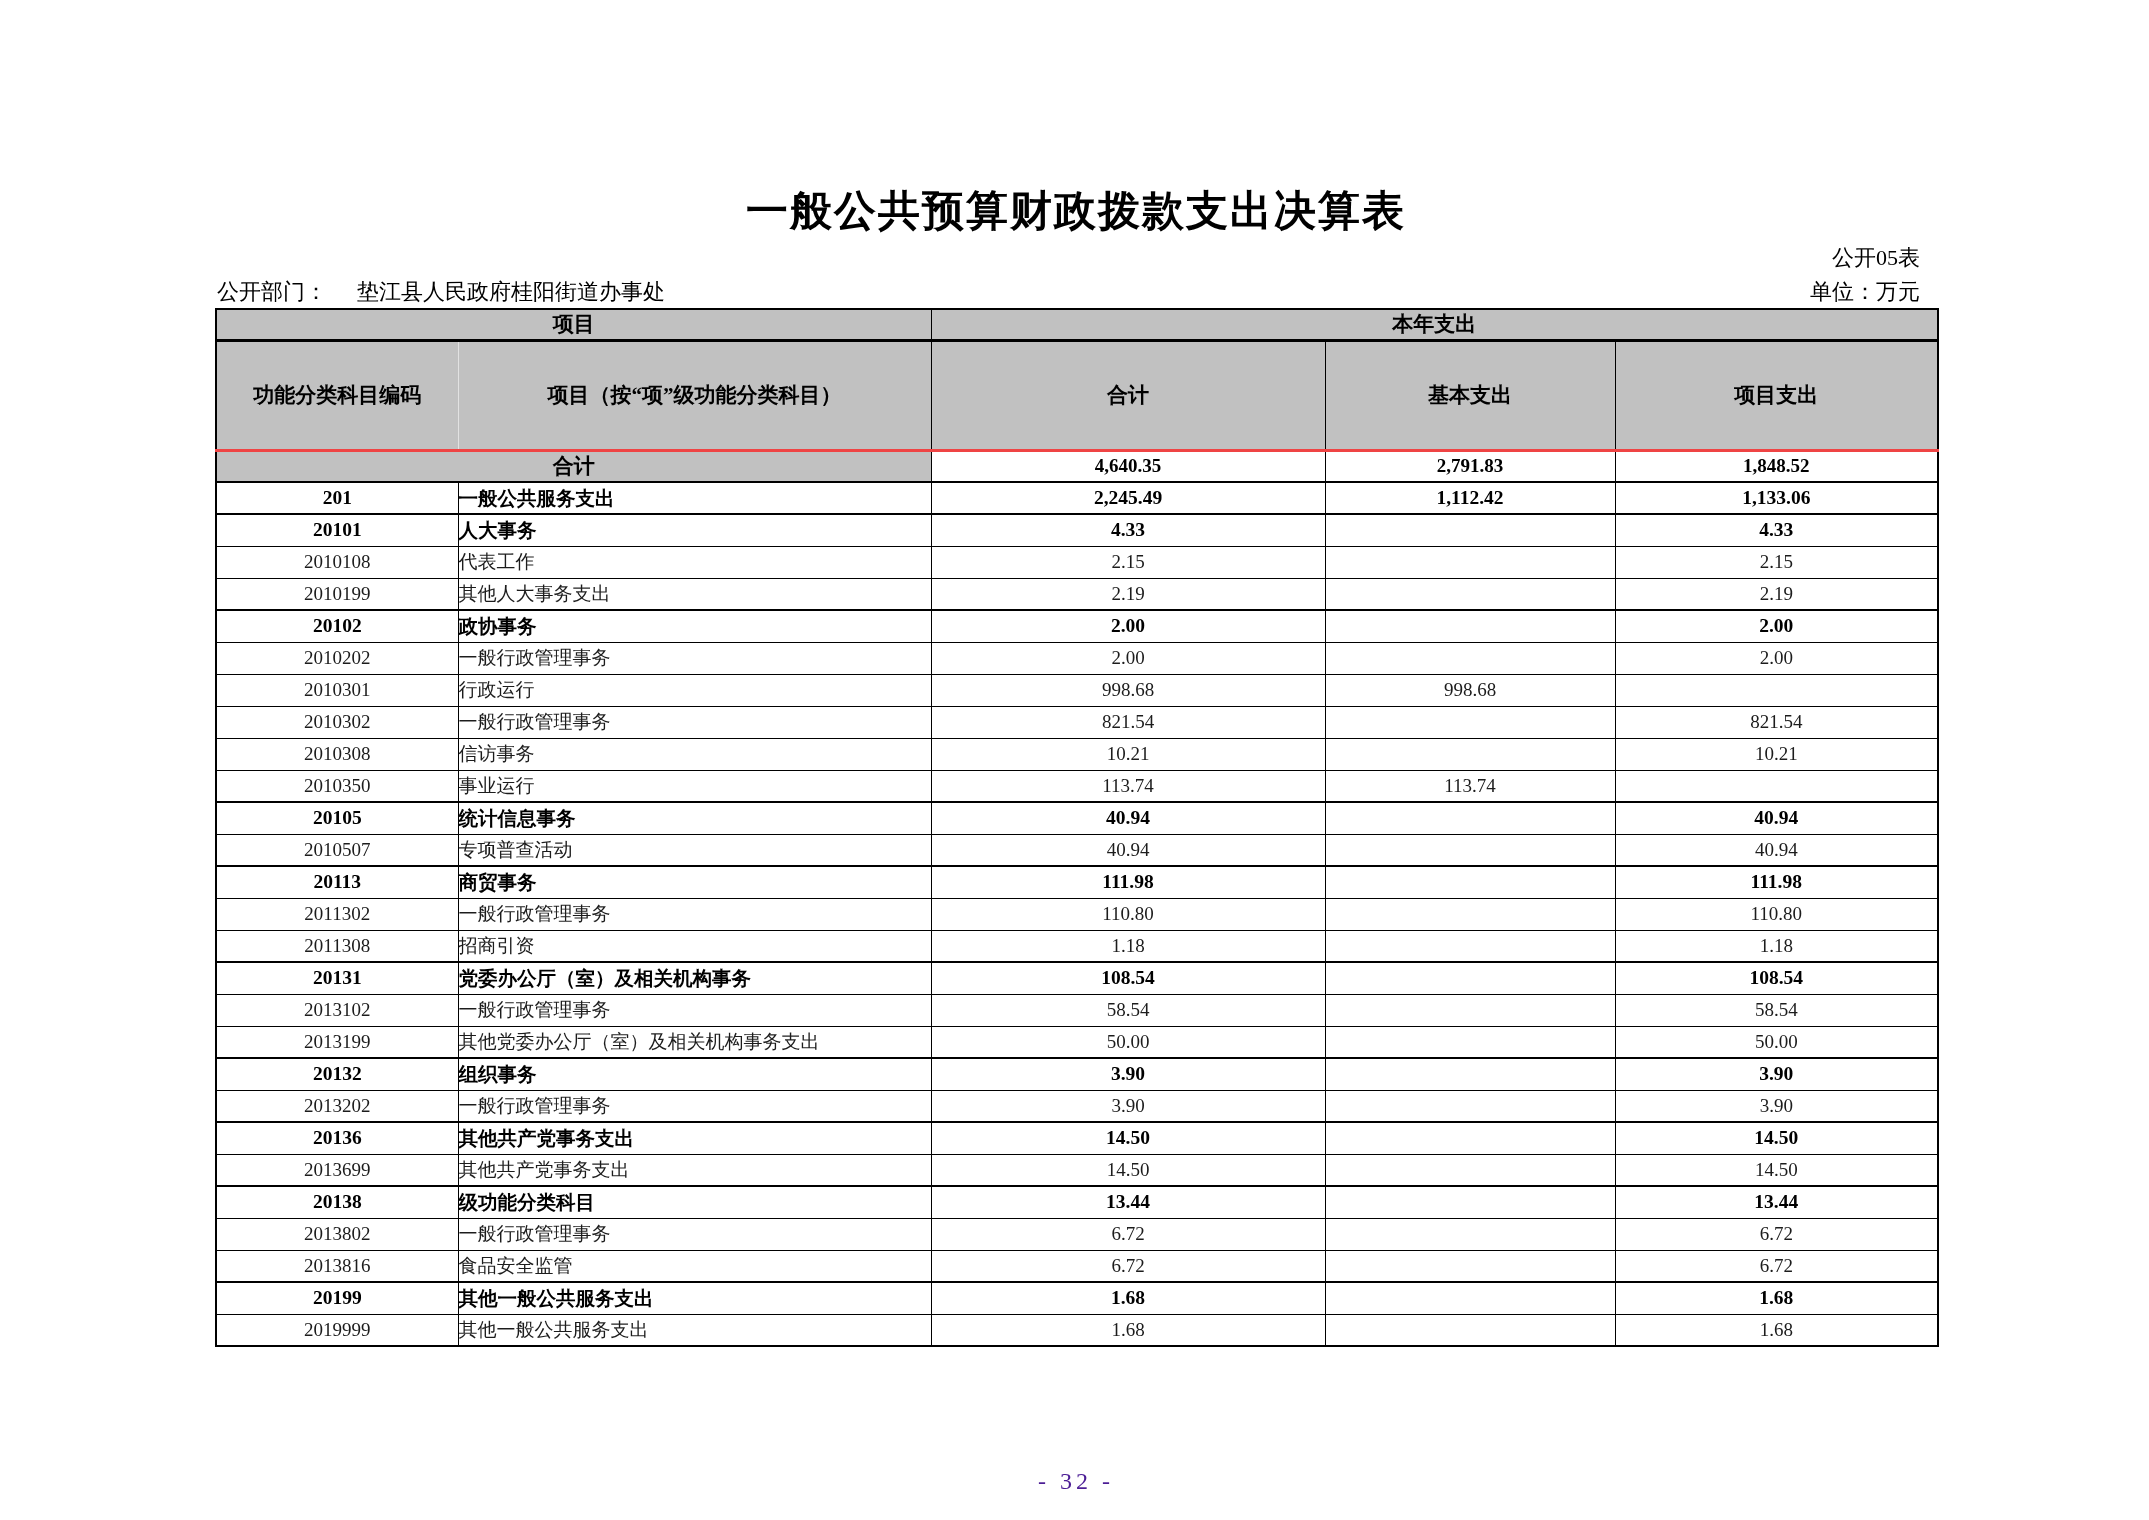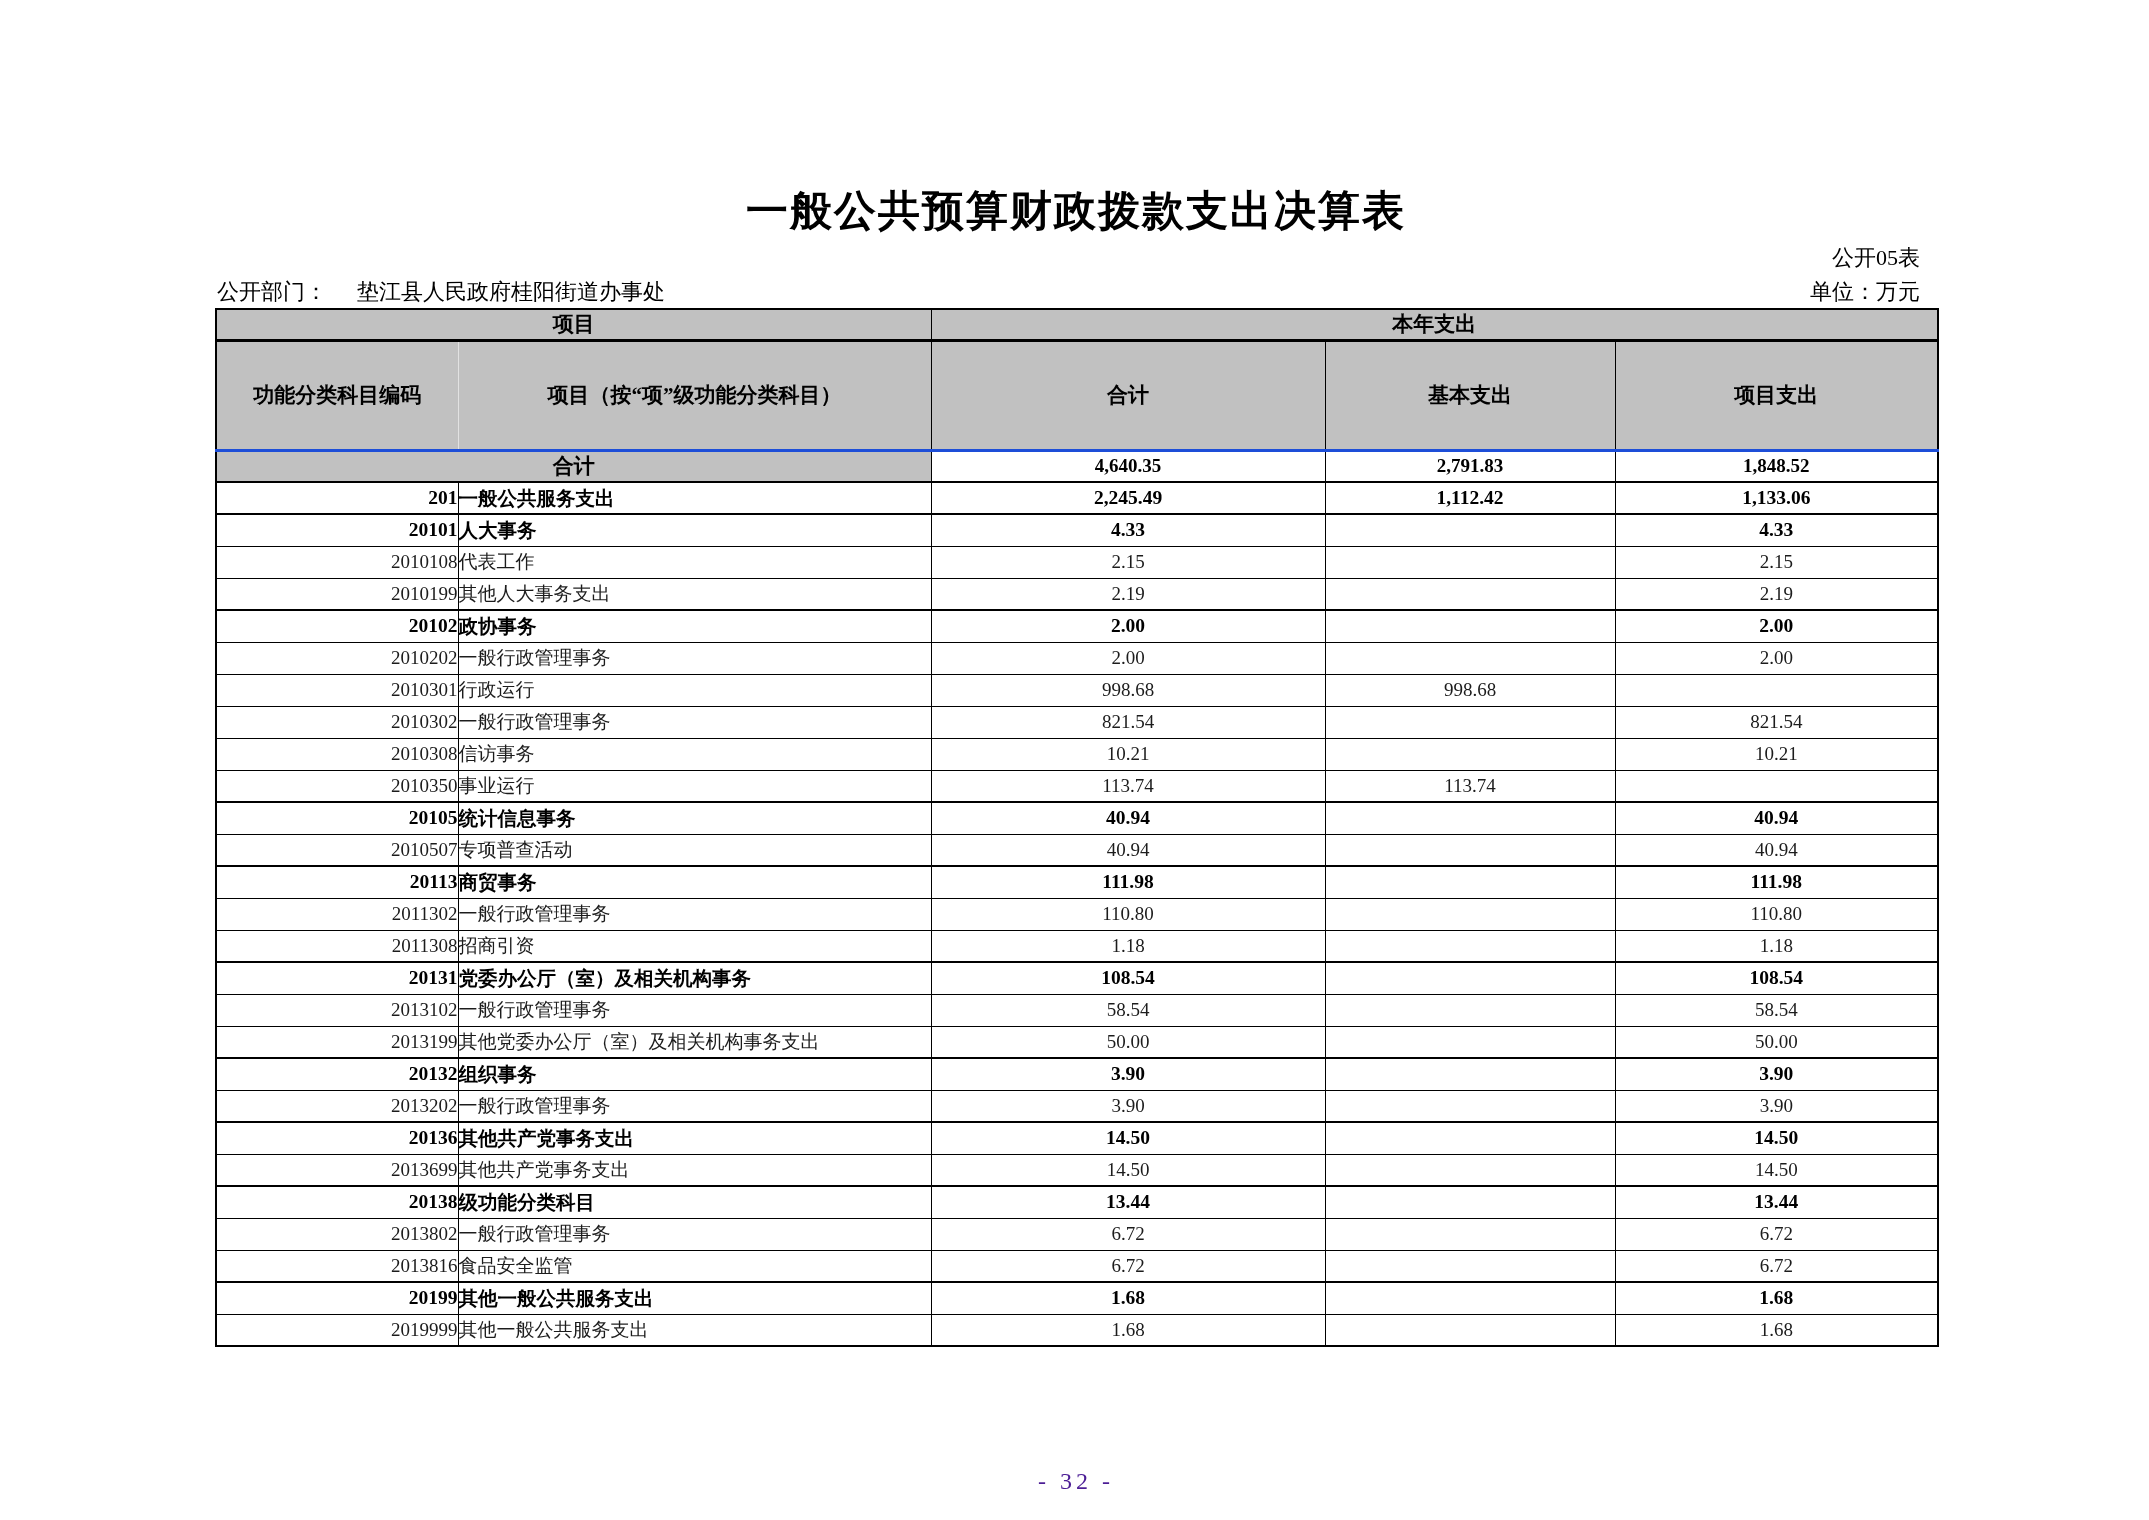--- a/index.html
+++ b/index.html
@@ -58,24 +58,24 @@
     white-space: nowrap;
     box-sizing: border-box;
   }
   thead th {
     background: #c1c1c1;
     font-weight: bold;
     font-size: 21px;
     text-align: center;
   }
   tr.h1 th { height: 31px; border-bottom: 3px solid #000; }
-  tr.h2 th { height: 110px; border-bottom: 3px solid #1d4ed8; }
+  tr.h2 th { height: 110px; border-bottom: 3px solid #ef4444; }
   tr.h2 th.code-head { border-right: 1px solid #e2e2e2; }
   tbody td { height: 32px; font-size: 19px; }
-  td.code { text-align: right; padding-left: 3px; }
+  td.code { text-align: center; padding-left: 3px; }
   td.name { text-align: left; padding-left: 6px; }
   td.num  { text-align: center; }
   tr.total-row td { font-weight: bold; }
   tr.total-row td.label-cell {
     background: #c1c1c1;
     text-align: center;
     font-size: 21px;
     border-bottom: 2px solid #000;
   }
   tr.total-row { border-bottom: 2px solid #000; }

